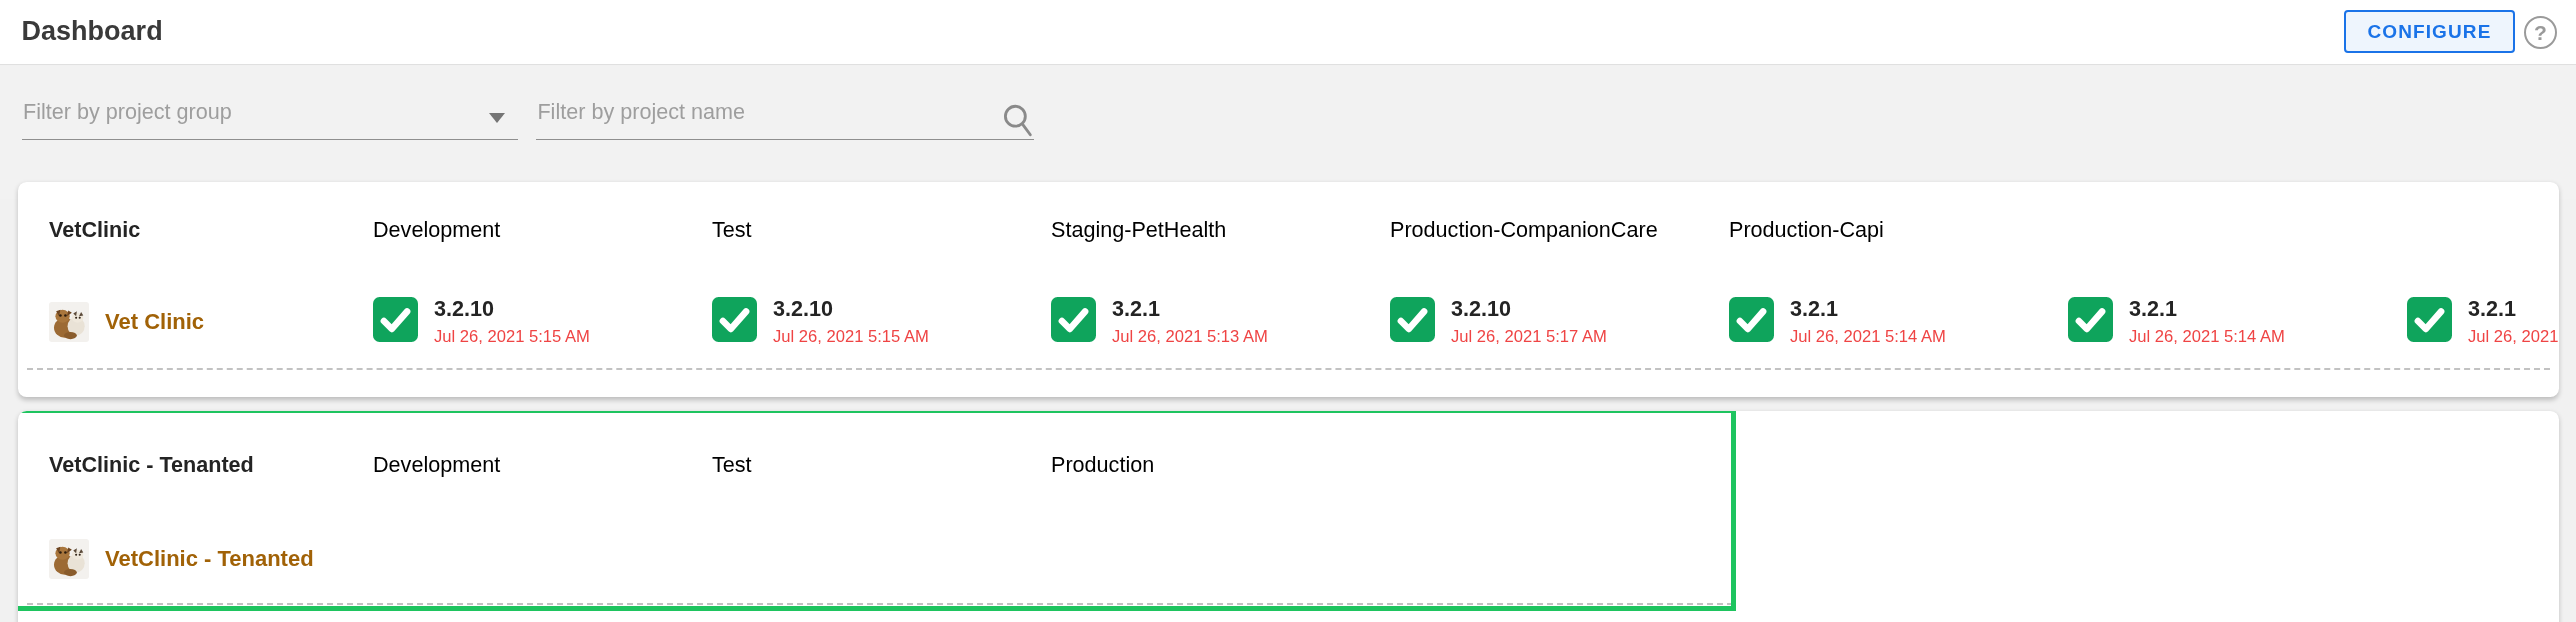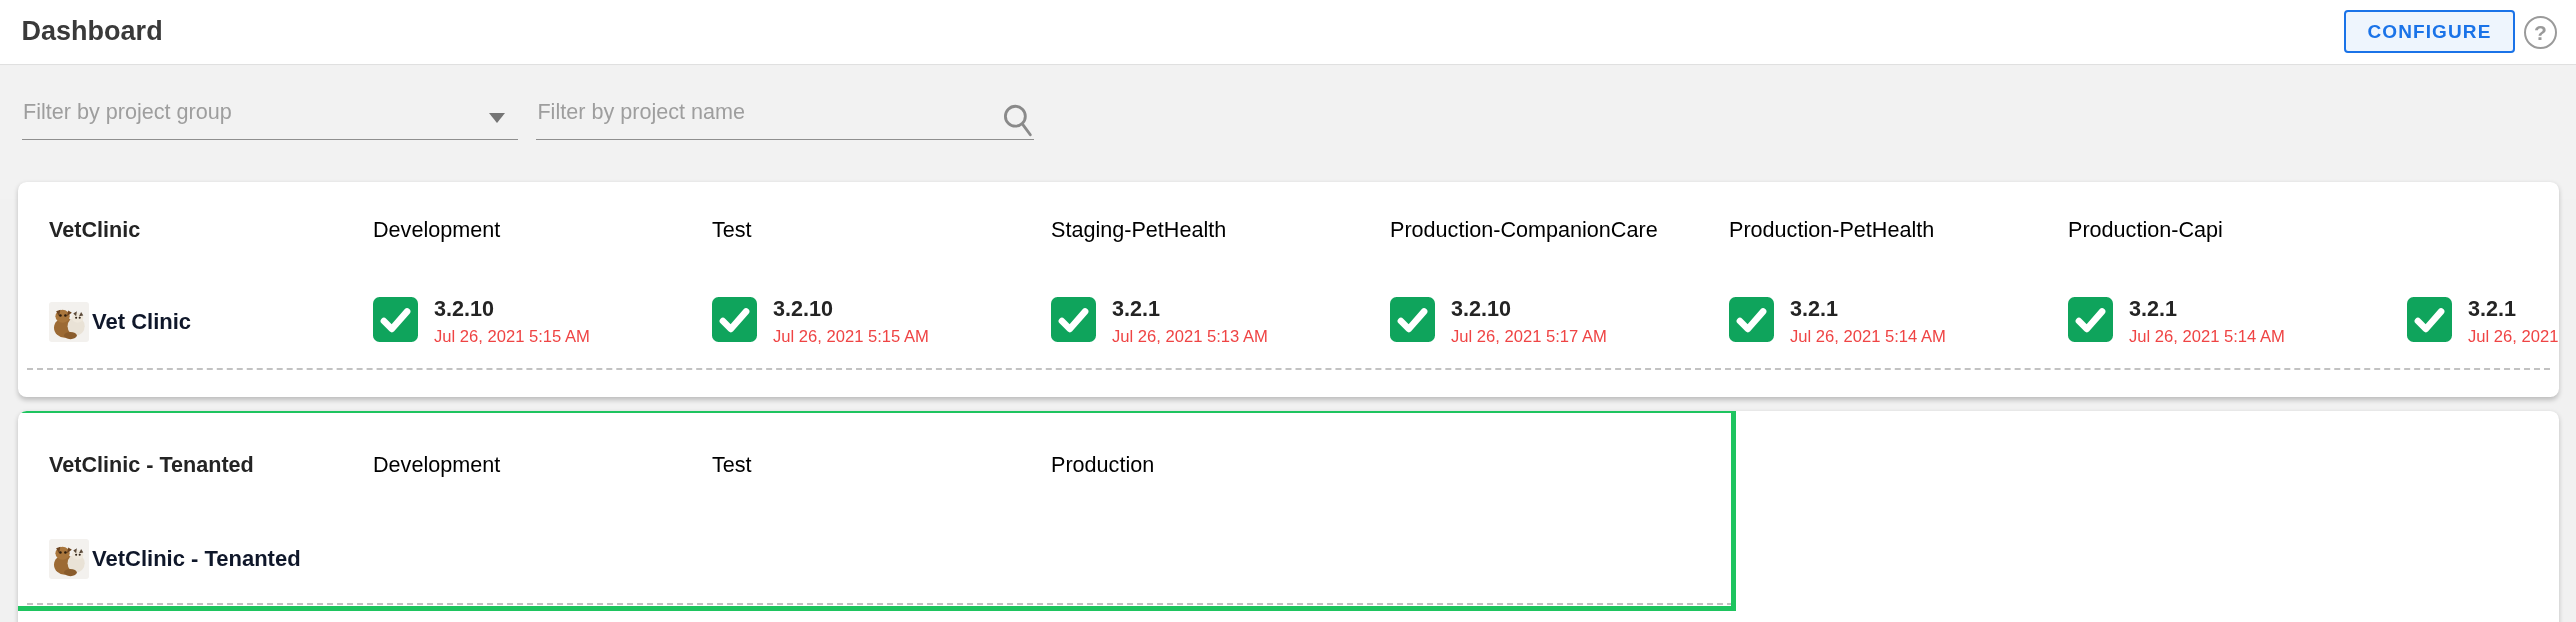--- a/index.html
+++ b/index.html
@@ -72,21 +72,21 @@
 
   .project-cell { flex:0 0 345px; width:345px; padding-left:31px; overflow:hidden; }
   .env-cell     { flex:0 0 339px; width:339px; padding-left:10px; overflow:hidden; white-space:nowrap; }
 
   .group-name { font-size:21.6px; font-weight:bold; color:#242424; white-space:nowrap; }
   .env-header { font-size:21.6px; color:#000000; }
 
   .project-link-cell { display:flex; align-items:center; }
   .avatar { width:40px; height:40px; border-radius:2.9px; overflow:hidden; flex:0 0 40px; }
   .project-link {
-    margin-left:3px; font-size:22px; font-weight:bold; color:#0f172a;
+    margin-left:16px; font-size:22px; font-weight:bold; color:#a16207;
     text-decoration:none; white-space:nowrap;
   }
 
   .deploy { display:flex; align-items:flex-start; }
   .deploy-badge { width:45px; height:45px; flex:0 0 45px; }
   .deploy-text { margin-left:16px; }
   .deploy-version { font-size:21.6px; font-weight:bold; color:#242424; line-height:24.5px; }
   .deploy-date { font-size:16.6px; color:#ef4444; line-height:19px; margin-top:5px; white-space:nowrap; }
 
   .dashed { position:absolute; border-top:2.2px dashed #c2c2c2; }
@@ -124,21 +124,20 @@
 </div>
 
 <main id="cards">
     <section class="card card0">
       <div class="row row-headers">
         <div class="project-cell group-name">VetClinic</div>
         <div class="env-cell env-header">Development</div>
         <div class="env-cell env-header">Test</div>
         <div class="env-cell env-header">Staging-PetHealth</div>
         <div class="env-cell env-header">Production-CompanionCare</div>
-        <div class="env-cell env-header">Production-PetHealth</div>
         <div class="env-cell env-header">Production-Capi</div>
       </div>
       <div class="row row-content">
         <div class="project-cell project-link-cell">
           <span class="avatar"><svg width="40" height="40" viewBox="0 0 56 56">
               <rect width="56" height="56" fill="#f3f1ee"></rect>
               <ellipse cx="22" cy="36" rx="15" ry="14" fill="#9c6a34"></ellipse>
               <ellipse cx="19" cy="20" rx="10" ry="9" fill="#a9763c"></ellipse>
               <path d="M10 13 L16 11 L14 20 Z" fill="#6e4520"></path>
               <path d="M27 12 L32 15 L25 20 Z" fill="#6e4520"></path>

